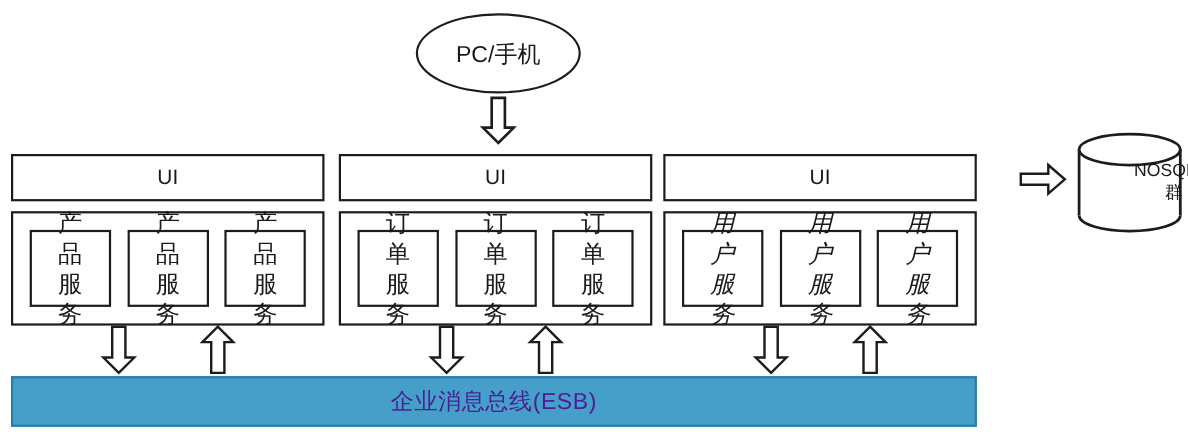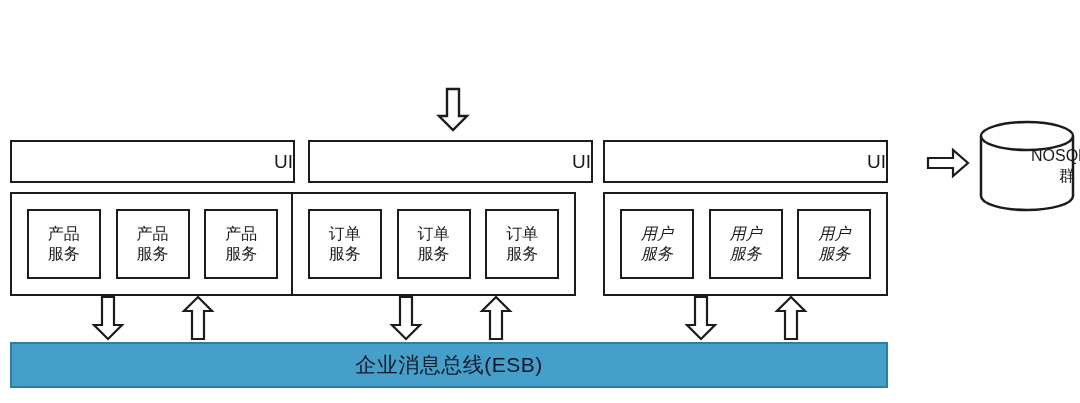--- a/index.html
+++ b/index.html
@@ -23,37 +23,37 @@
     background: #ffffff; font-size: 21px;
   }
 
   
   svg.block-arrow { display: block; overflow: visible; }
 
   
   .ui-box {
     top: 140px; height: 43px;
     border: 2.5px solid #1c1c1c; background: #ffffff;
-    display: flex; align-items: center; justify-content: flex-end;
+    display: flex; align-items: center; justify-content: center;
     font-size: 19px;
   }
   
   .svc-container {
     top: 192px; height: 104px;
     border: 2.5px solid #1c1c1c; background: #ffffff;
     display: flex; align-items: center; justify-content: space-evenly;
   }
   .svc-box {
     width: 74px; height: 70px;
     border: 2.5px solid #1c1c1c; background: #ffffff;
     display: flex; align-items: center; justify-content: center;
   }
   .svc-box .svc-label {
     width: 40px; text-align: center;
-    font-size: 16px; line-height: 1.25;
+    font-size: 22px; line-height: 1.25;
     word-break: break-all;
   }
 
   
   .arrow-pair {
     top: 296px; height: 44px;
     display: flex; align-items: stretch; justify-content: center;
     gap: 60px;
   }
 
@@ -71,20 +71,23 @@
     position: absolute; left: 50%; top: 26px; transform: translateX(-50%);
     width: 78px; text-align: center;
     font-size: 16px; line-height: 1.25; word-break: break-all; margin-left: 40px;
   }
 </style>
 </head>
 <body>
 
 <div class="stage">
 
+  <div class="abs client-ellipse">
+    <span>PC/手机</span>
+  </div>
 
   <svg class="abs block-arrow" style="left:437px; top:88px;" width="32" height="43" viewBox="0 0 32 43">
     <polygon points="10,1 22,1 22,28 30,28 16,42 2,28 10,28" fill="#ffffff" stroke="#1c1c1c" stroke-width="2.4" stroke-linejoin="miter"></polygon>
   </svg>
 
   <div class="abs ui-box" style="left:10px; width:285px;">
     <span>UI</span>
   </div>
   <div class="abs svc-container" style="left:10px; width:285px;">
     <div class="svc-box">
@@ -94,21 +97,21 @@
       <span class="svc-label">产品服务</span>
     </div>
     <div class="svc-box">
       <span class="svc-label">产品服务</span>
     </div>
   </div>
 
   <div class="abs ui-box" style="left:308px; width:285px;">
     <span>UI</span>
   </div>
-  <div class="abs svc-container" style="left:291px; width:285px;">
+  <div class="abs svc-container" style="left:308px; width:285px;">
     <div class="svc-box">
       <span class="svc-label">订单服务</span>
     </div>
     <div class="svc-box">
       <span class="svc-label">订单服务</span>
     </div>
     <div class="svc-box">
       <span class="svc-label">订单服务</span>
     </div>
   </div>
@@ -146,21 +149,21 @@
   </div>
   <div class="abs arrow-pair" style="left:603px; width:285px;">
     <svg class="block-arrow" width="30" height="44" viewBox="0 0 30 44">
       <polygon points="9,1 21,1 21,29 29,29 15,43 1,29 9,29" fill="#ffffff" stroke="#1c1c1c" stroke-width="2.2" stroke-linejoin="miter"></polygon>
     </svg>
     <svg class="block-arrow" width="30" height="44" viewBox="0 0 30 44">
       <polygon points="15,1 29,15 21,15 21,43 9,43 9,15 1,15" fill="#ffffff" stroke="#1c1c1c" stroke-width="2.2" stroke-linejoin="miter"></polygon>
     </svg>
   </div>
 
-  <div class="abs esb-bar" style="background: rgb(69, 159, 200); border-color: rgb(44, 126, 168); color: #0f172a;">
+  <div class="abs esb-bar" style="background: rgb(69, 159, 200); border-color: rgb(44, 126, 168); color: #4c1d95;">
     <span>企业消息总线(ESB)</span>
   </div>
 
   <svg class="abs block-arrow" style="left:926px; top:148px;" width="44" height="30" viewBox="0 0 44 30">
     <polygon points="2,10 27,10 27,2 42,15 27,28 27,20 2,20" fill="#ffffff" stroke="#1c1c1c" stroke-width="2.2" stroke-linejoin="miter"></polygon>
   </svg>
 
   <div class="abs cylinder-wrap">
     <svg width="98" height="92" viewBox="0 0 98 92">
       <ellipse cx="49" cy="76" rx="46" ry="14" fill="#ffffff" stroke="#1c1c1c" stroke-width="2.5"></ellipse>

